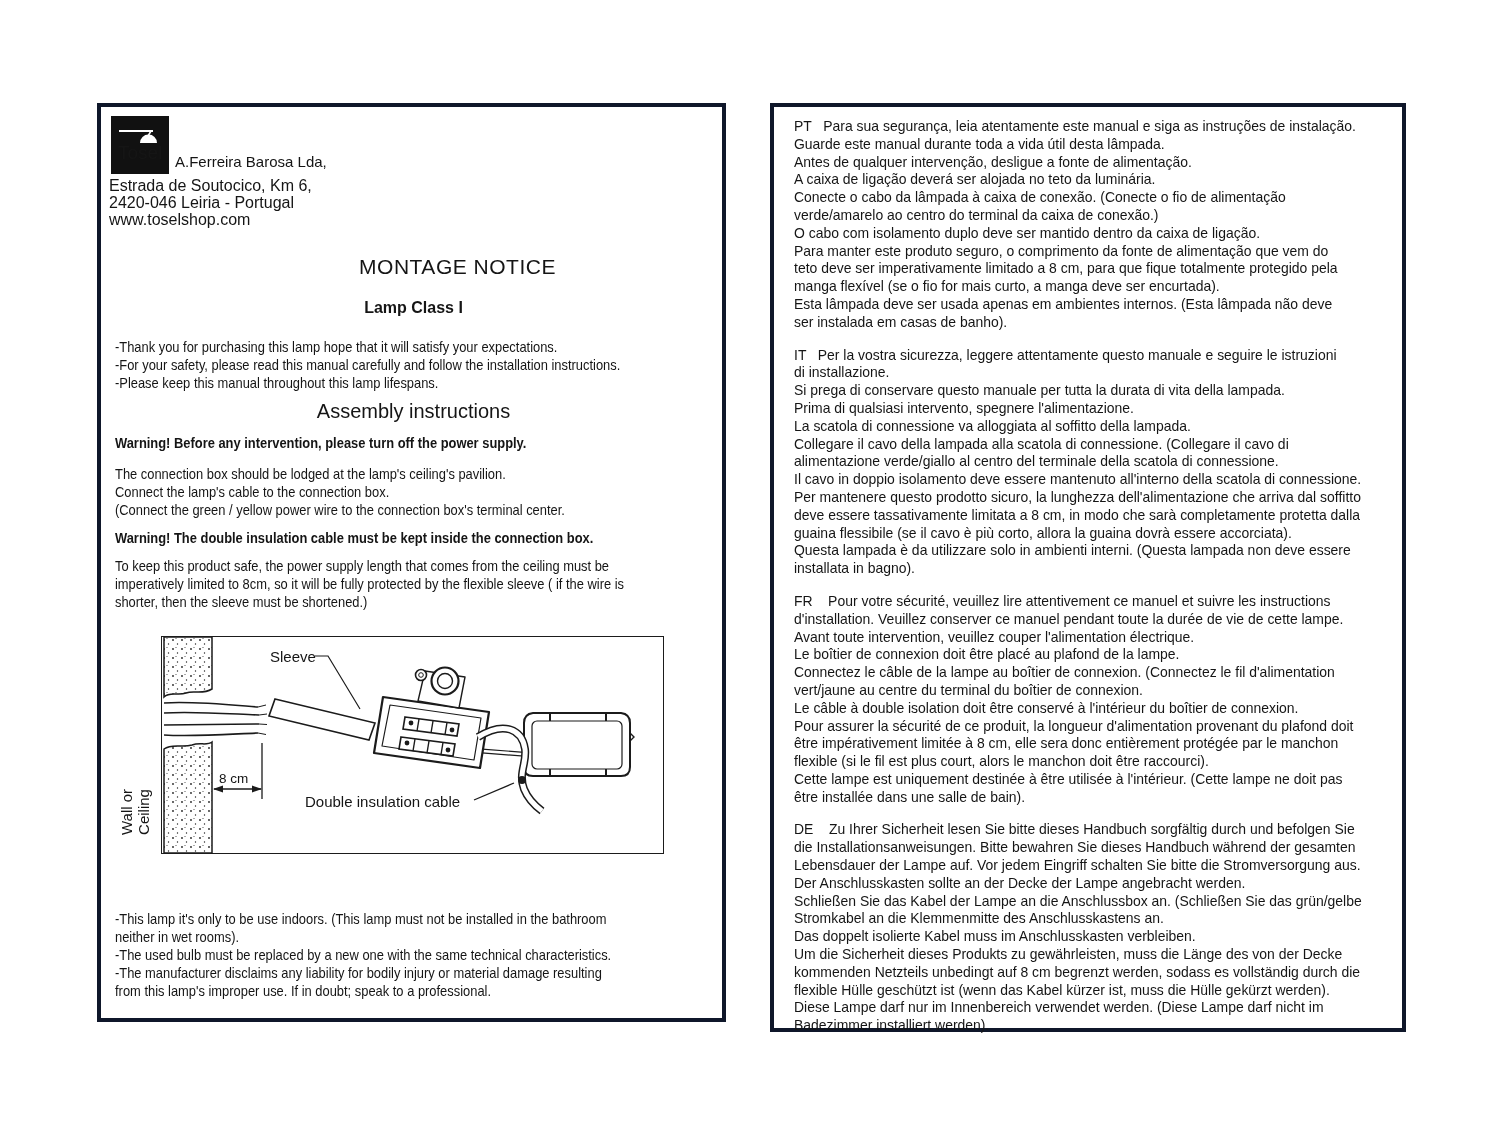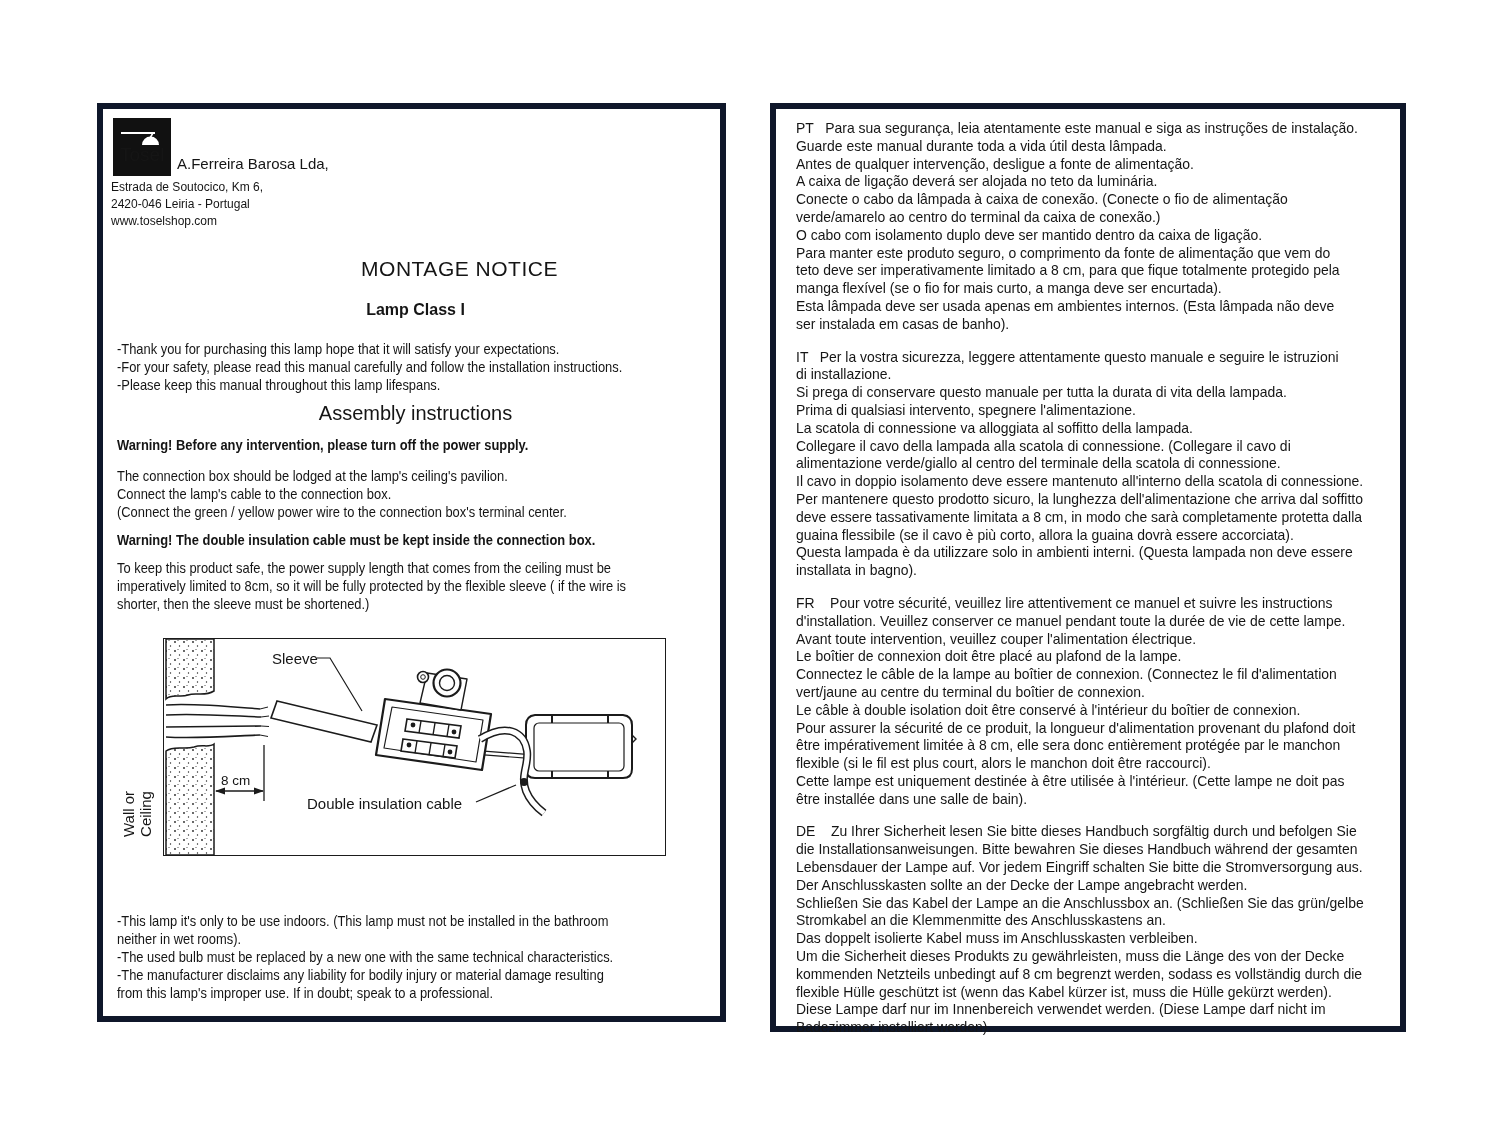--- a/index.html
+++ b/index.html
@@ -1,31 +1,31 @@
 <!DOCTYPE html>
 <html><head>
 <meta charset="utf-8">
 <style>
   html,body{margin:0;padding:0;background:#ffffff;}
   body{width:1500px;height:1125px;position:relative;font-family:"Liberation Sans",sans-serif;color:#151515;overflow:hidden;}
-  .panel{position:absolute;border:6px solid #0f172a;background:#fff;box-sizing:border-box;}
+  .panel{position:absolute;border:4px solid #0f172a;background:#fff;box-sizing:border-box;}
   #left-panel{left:97px;top:103px;width:629px;height:919px;}
   #right-panel{left:770px;top:103px;width:636px;height:929px;padding:10px 6px 0 20px;}
   .abs{position:absolute;}
   .txt{font-size:15px;line-height:18px;white-space:pre-wrap;transform-origin:0 0;}
   .ltxt{width:700px;transform:scaleX(0.86);}
   .rtxt{width:650px;transform:scaleX(0.93);line-height:17.8px;margin:0 0 15px 0;}
   .bold{font-weight:bold;}
   .center{left:0;width:625px;text-align:center;}
   .h1{font-size:21px;letter-spacing:0.5px;}
   .h2{font-size:20px;}
   .sub{font-size:16px;font-weight:bold;}
   #logo{left:10px;top:9px;width:38px;height:58px;}
   #company{left:74px;top:46px;font-size:15px;}
-  #address{left:8px;top:70px;font-size:12px;line-height:17.2px;white-space:pre-line;}
+  #address{left:8px;top:70px;font-size:16px;line-height:17.2px;white-space:pre-line;}
   #diagram{left:0;top:529px;width:625px;height:216px;}
   #diagram-frame{position:absolute;left:60px;top:0;border:1.5px solid #1b1b1b;background:#fff;}
   #wall-label{position:absolute;left:7px;top:158px;width:56px;height:36px;font-size:15px;line-height:17px;
               text-align:center;transform:rotate(-90deg);white-space:pre-line;}
   svg{display:block;}
   svg text{font-family:"Liberation Sans",sans-serif;fill:#151515;}
 </style>
 </head>
 <body>
 

